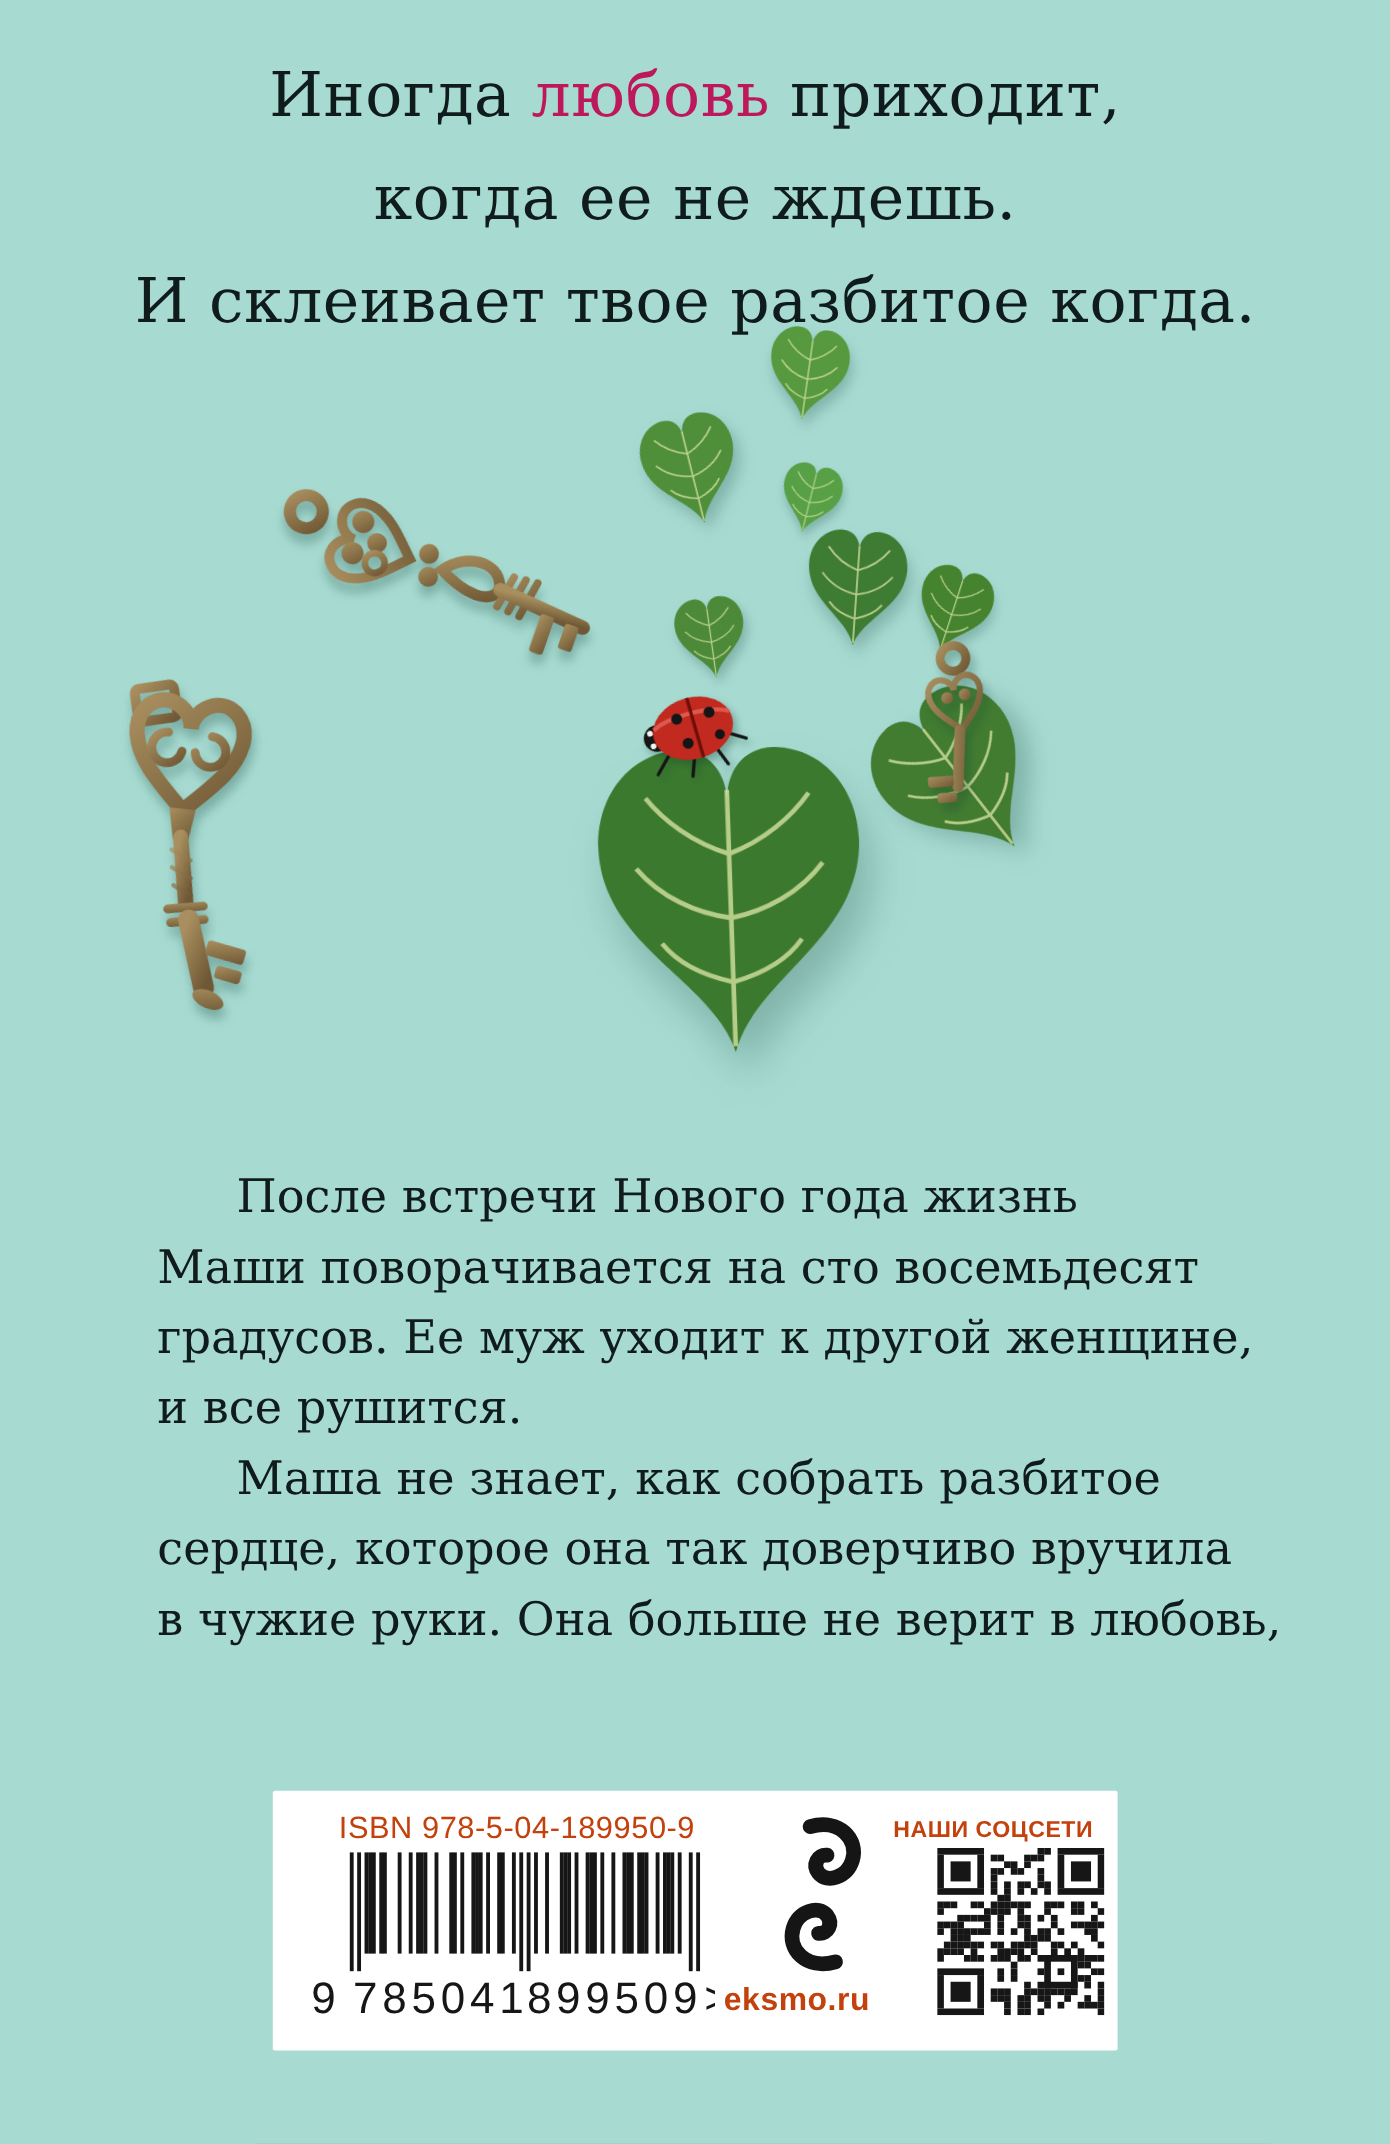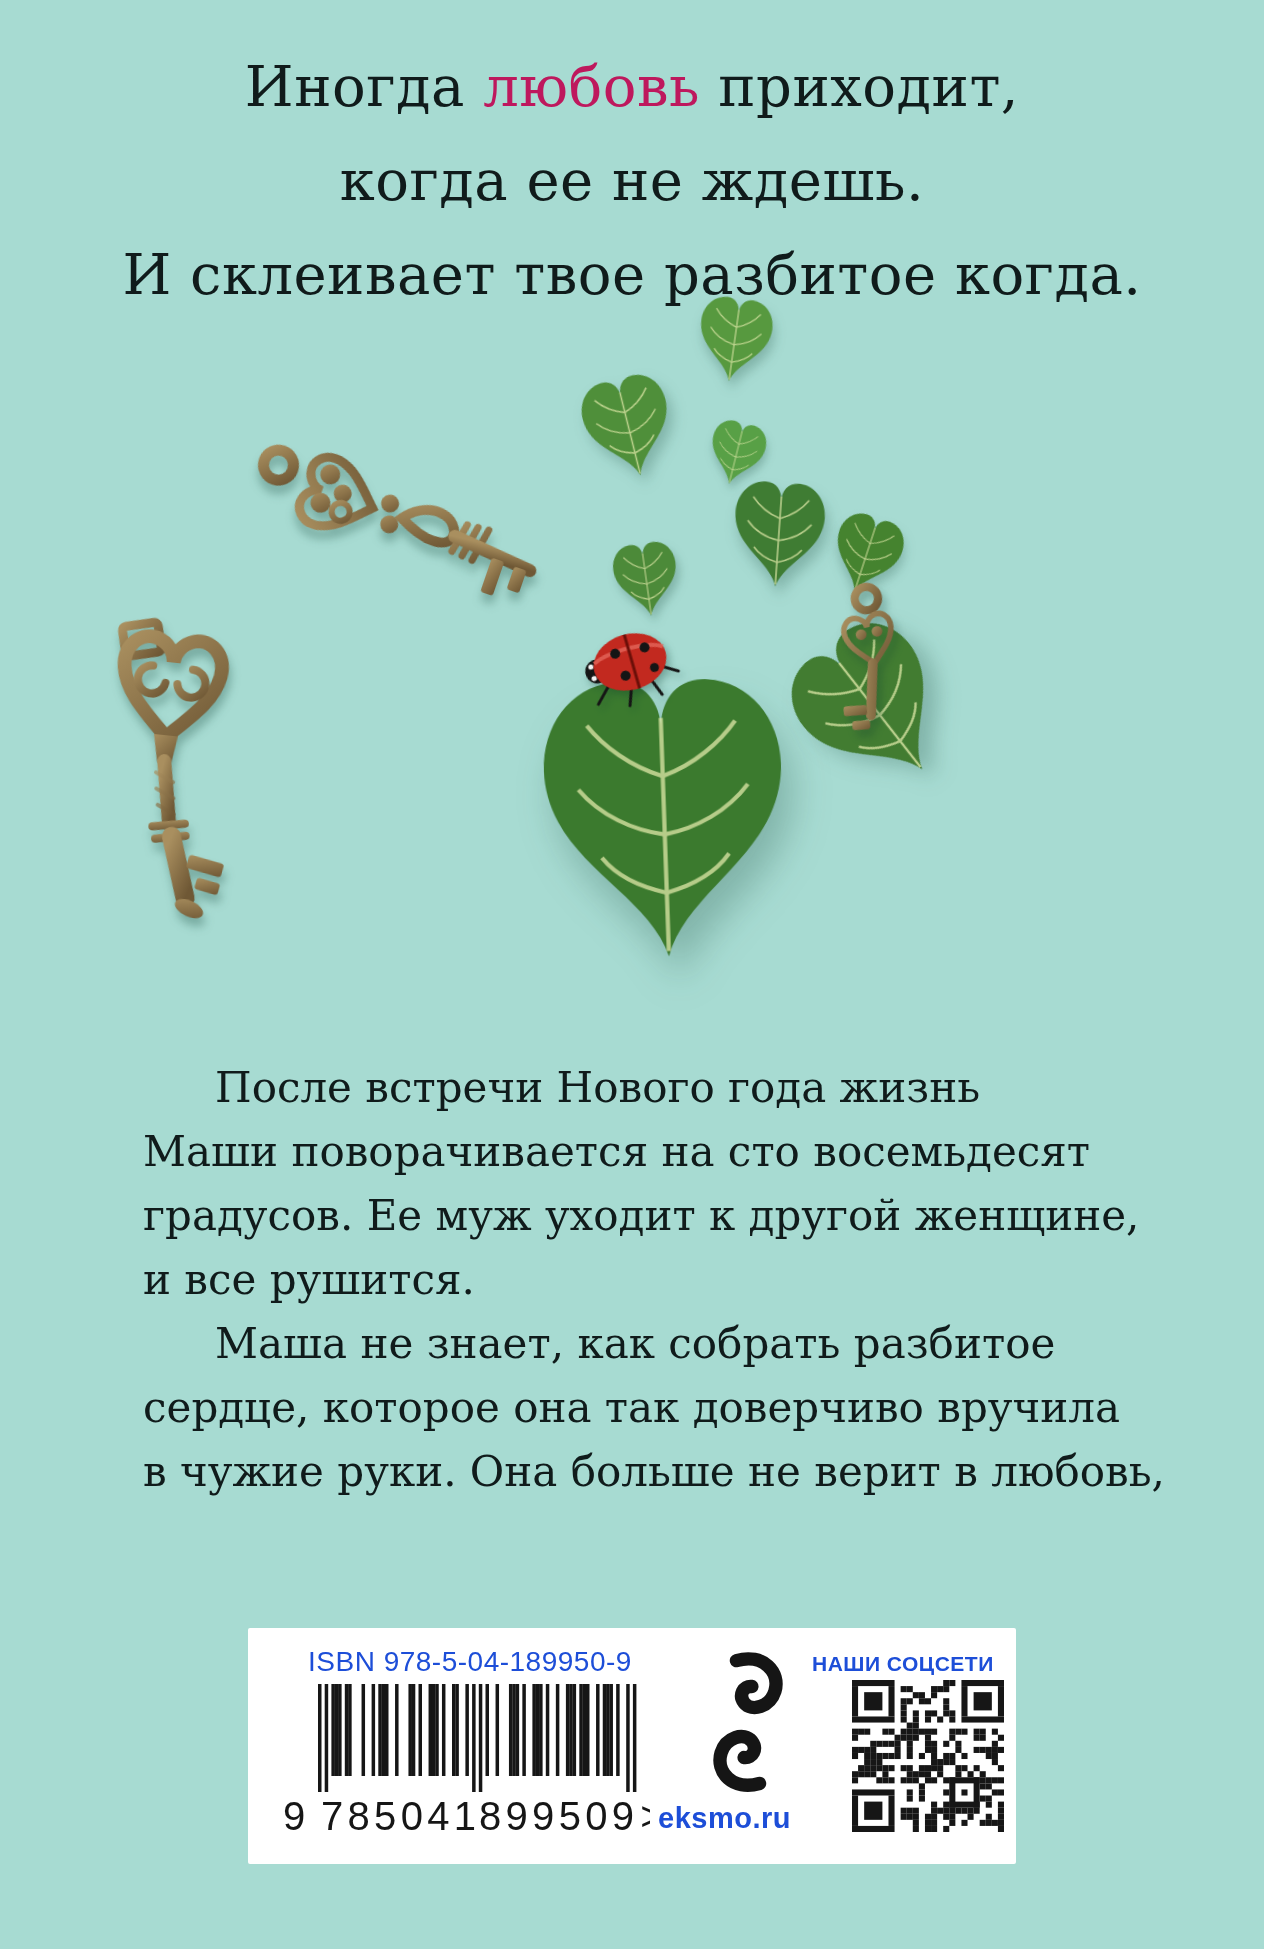--- a/index.html
+++ b/index.html
@@ -24,21 +24,21 @@
   .synopsis{
     position:absolute;left:143px;top:1039px;width:1010px;
     font-size:42px;line-height:64px;color:#101b1b;margin-top:17px;
   }
   .synopsis .para div{white-space:nowrap;}
   .synopsis .para div:first-child{padding-left:72px;}
   
   .footer-box{
     position:absolute;left:248px;top:1628px;width:768px;height:236px;
     background:#ffffff;border-radius:2px;
-    font-family:"Liberation Sans", sans-serif;color:#1d4ed8;
+    font-family:"Liberation Sans", sans-serif;color:#c2410c;
   }
   .isbn{
     position:absolute;left:60px;top:18px;font-size:28px;letter-spacing:.5px;
   }
   .barcode-svg{position:absolute;left:30px;top:52px;}
   .eksmo-logo{position:absolute;left:452px;top:20px;}
   .eksmo-url{
     position:absolute;left:410px;top:174px;width:180px;
     font-size:29px;font-weight:bold;letter-spacing:.5px;
   }

